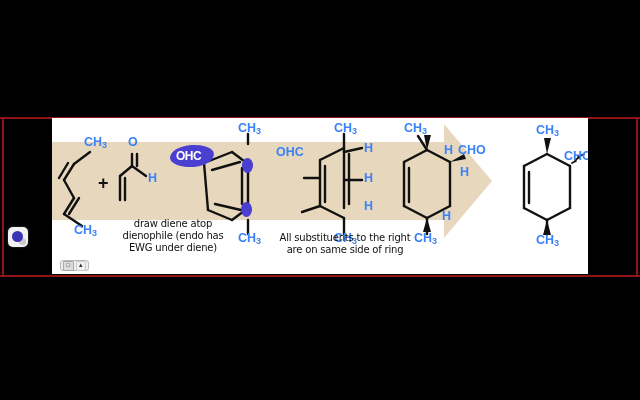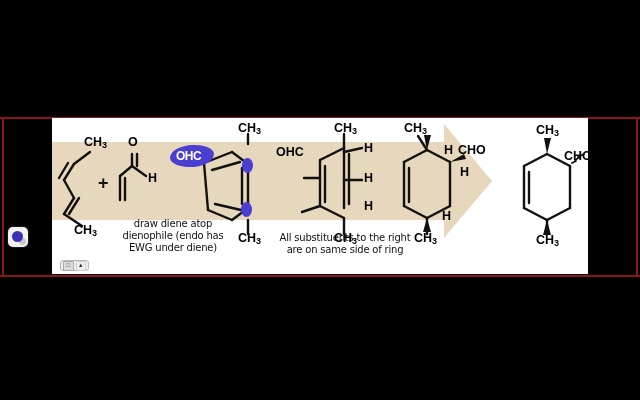--- a/index.html
+++ b/index.html
@@ -53,21 +53,21 @@
     left: 392px; top: 6px;
     width: 0; height: 0;
     border-top: 57px solid transparent;
     border-bottom: 57px solid transparent;
     border-left: 48px solid #e7d8bd;
   }
 
   
   .lbl {
     position: absolute;
-    color: #000000;
+    color: #3b82f6;
     font-family: "Liberation Sans", sans-serif;
     font-weight: bold;
     font-size: 12.5px;
     line-height: 1;
     white-space: nowrap;
   }
   .lbl sub { font-size: 9px; vertical-align: baseline; position: relative; top: 2px; }
 
   
   .caption {

